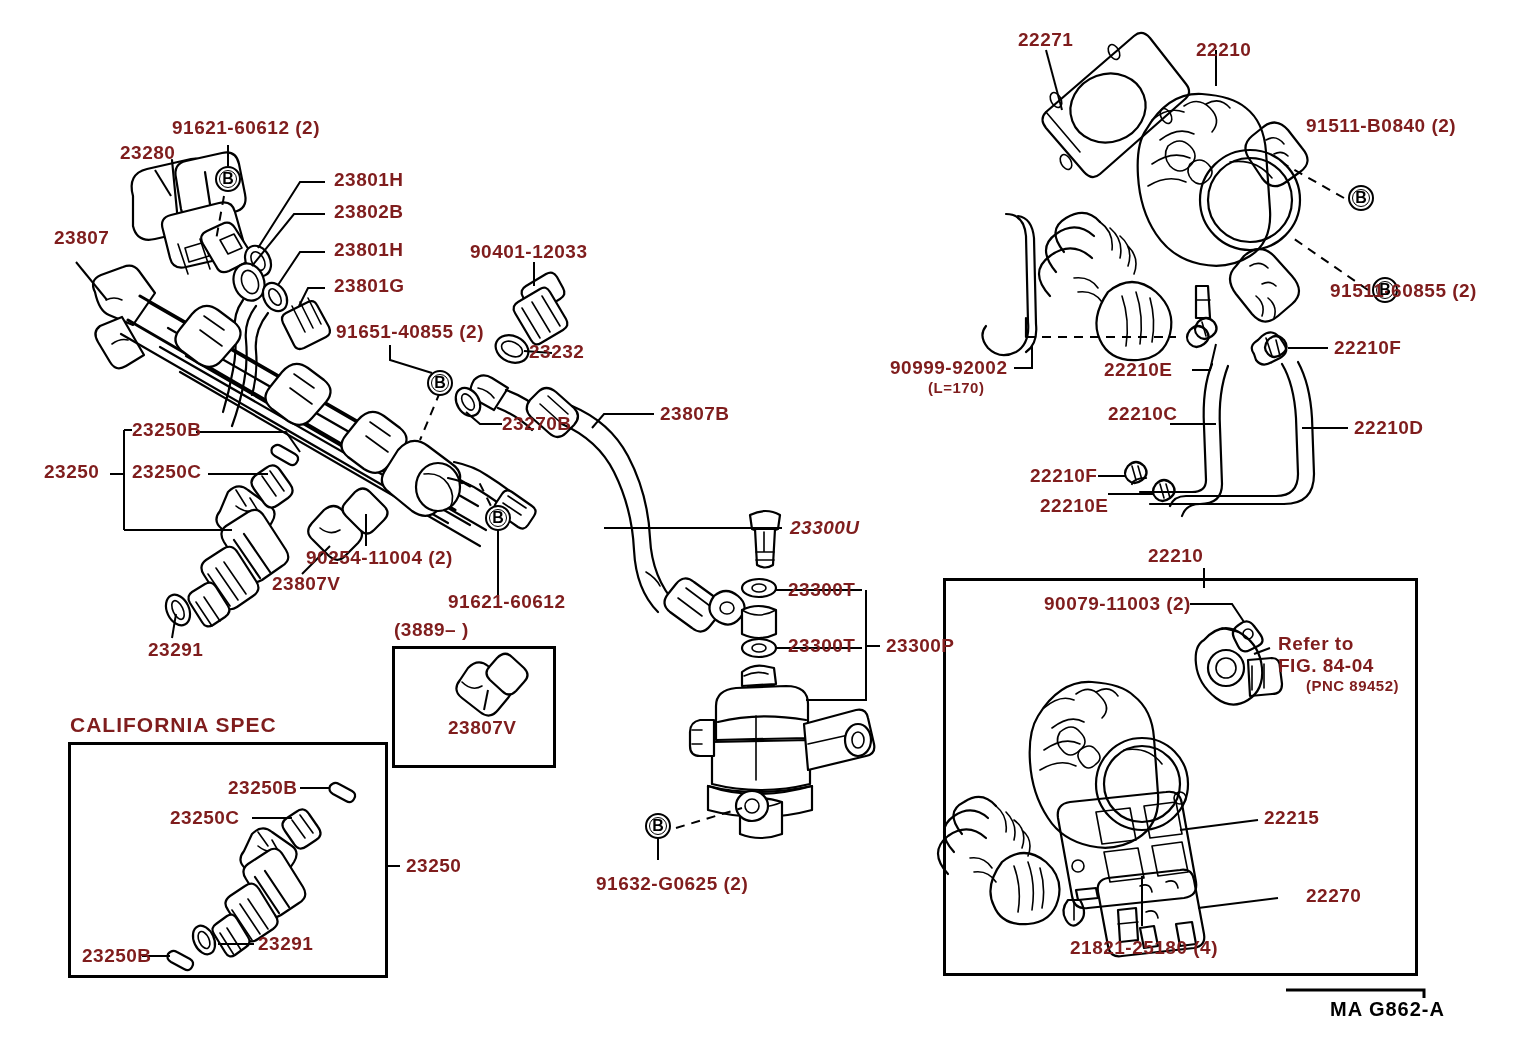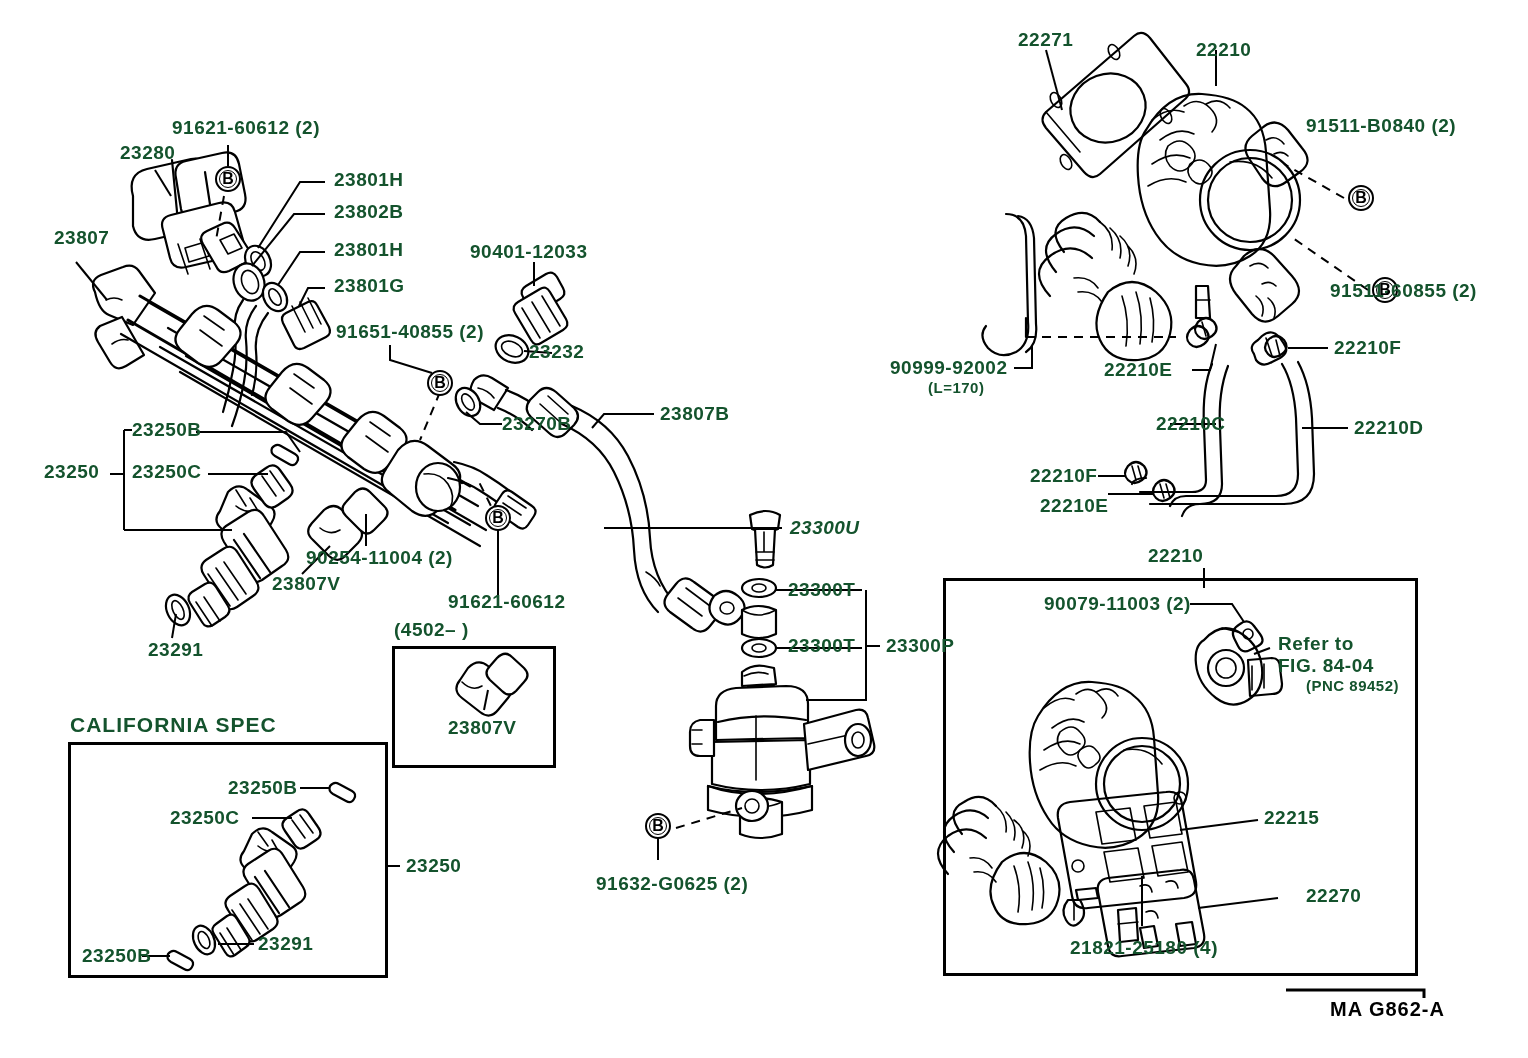--- a/index.html
+++ b/index.html
@@ -16,21 +16,21 @@
     overflow:hidden;
   }
   
   .lbl{
     position:absolute;
     font-size:19px;
     font-weight:700;
     letter-spacing:.5px;
     white-space:nowrap;
     line-height:1.05;
-    color:#14532d;
+    color:#7f1d1d;
   }
   .lbl.sub{font-size:15px;font-weight:700;}
   .lbl.ttl{font-size:21px;letter-spacing:1px;}
   
   .bmark{
     position:absolute;
     width:26px;height:26px;
     border:2px solid #000;
     border-radius:50%;
     box-sizing:border-box;
@@ -502,21 +502,21 @@
   <div class="lbl" style="left:529px;top:342px;">23232</div>
   <div class="lbl" style="left:502px;top:414px;">23270B</div>
   <div class="lbl" style="left:660px;top:404px;">23807B</div>
   <div class="lbl" style="left:44px;top:462px;">23250</div>
   <div class="lbl" style="left:132px;top:420px;">23250B</div>
   <div class="lbl" style="left:132px;top:462px;">23250C</div>
   <div class="lbl" style="left:306px;top:548px;">90254-11004 (2)</div>
   <div class="lbl" style="left:272px;top:574px;">23807V</div>
   <div class="lbl" style="left:448px;top:592px;">91621-60612</div>
   <div class="lbl" style="left:148px;top:640px;">23291</div>
-  <div class="lbl" style="left:394px;top:620px;">(4502–        )</div>
+  <div class="lbl" style="left:394px;top:620px;">(3889–        )</div>
   <div class="lbl" style="left:448px;top:718px;">23807V</div>
 
   <div class="lbl ttl" style="left:70px;top:714px;">CALIFORNIA SPEC</div>
   <div class="lbl" style="left:228px;top:778px;">23250B</div>
   <div class="lbl" style="left:170px;top:808px;">23250C</div>
   <div class="lbl" style="left:406px;top:856px;">23250</div>
   <div class="lbl" style="left:258px;top:934px;">23291</div>
   <div class="lbl" style="left:82px;top:946px;">23250B</div>
 
   <div class="lbl" style="left:790px;top:518px;font-style:italic;">23300U</div>
@@ -526,21 +526,21 @@
   <div class="lbl" style="left:596px;top:874px;">91632-G0625 (2)</div>
 
   <div class="lbl" style="left:1018px;top:30px;">22271</div>
   <div class="lbl" style="left:1196px;top:40px;">22210</div>
   <div class="lbl" style="left:1306px;top:116px;">91511-B0840 (2)</div>
   <div class="lbl" style="left:1330px;top:248px;margin-top:33px;">91511-60855 (2)</div>
   <div class="lbl" style="left:890px;top:358px;">90999-92002</div>
   <div class="lbl sub" style="left:928px;top:380px;">(L=170)</div>
   <div class="lbl" style="left:1104px;top:360px;">22210E</div>
   <div class="lbl" style="left:1334px;top:338px;">22210F</div>
-  <div class="lbl" style="left:1108px;top:414px;margin-left:48px;">22210C</div>
+  <div class="lbl" style="left:1108px;top:404px;">22210C</div>
   <div class="lbl" style="left:1354px;top:418px;">22210D</div>
   <div class="lbl" style="left:1030px;top:466px;">22210F</div>
   <div class="lbl" style="left:1040px;top:496px;">22210E</div>
 
   <div class="lbl" style="left:1148px;top:546px;">22210</div>
   <div class="lbl" style="left:1044px;top:594px;">90079-11003 (2)</div>
   <div class="lbl" style="left:1278px;top:634px;">Refer to</div>
   <div class="lbl" style="left:1278px;top:656px;">FIG. 84-04</div>
   <div class="lbl sub" style="left:1278px;top:678px;margin-left:28px;">(PNC 89452)</div>
   <div class="lbl" style="left:1264px;top:808px;text-align:center;">22215</div>

